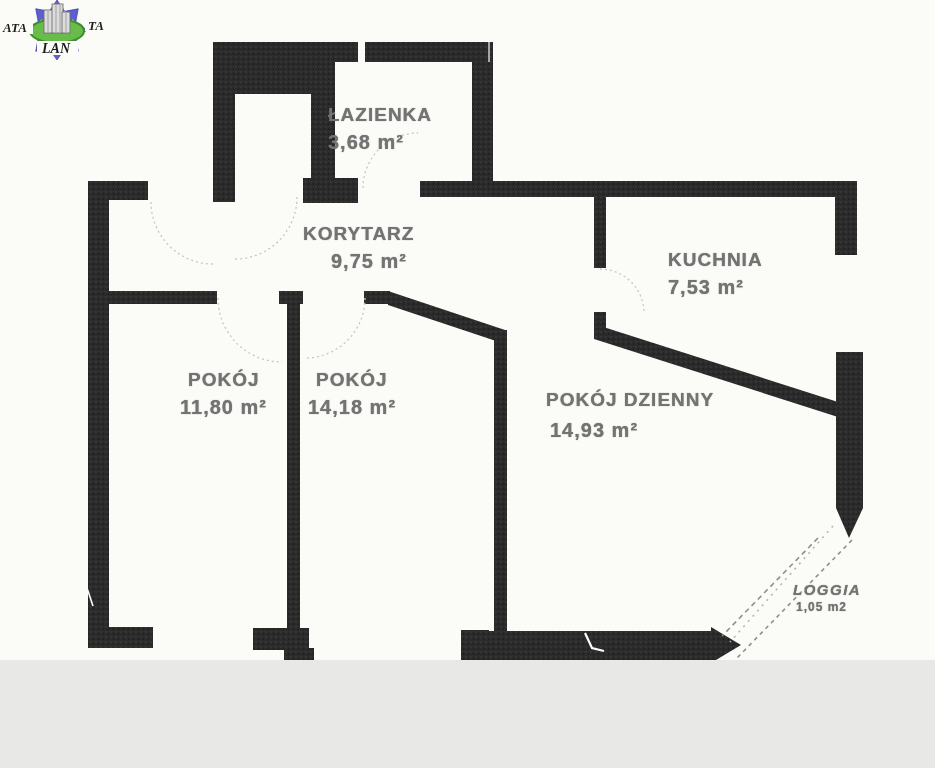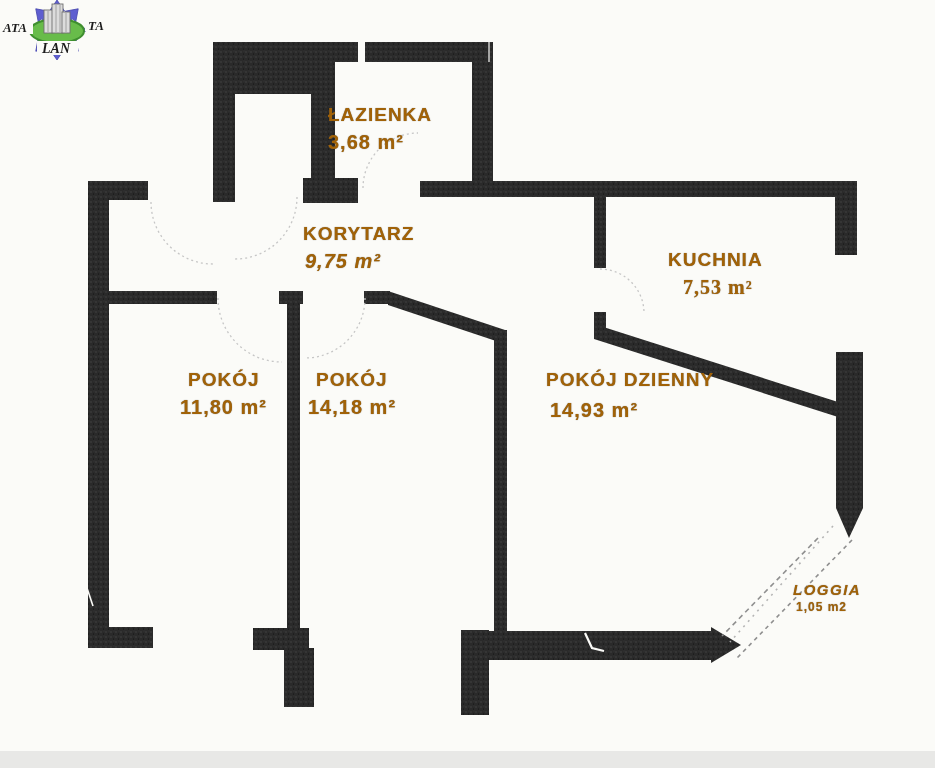--- a/index.html
+++ b/index.html
@@ -1,42 +1,42 @@
 <!DOCTYPE html>
 <html><head>
 <meta charset="utf-8">
 <style>
   html,body{margin:0;padding:0;}
   body{background:#e8e8e6;font-family:"Liberation Sans",sans-serif;}
   #stage{
-    position:relative;width:935px;height:751px;background:#fbfbf8;
+    position:relative;width:935px;height:660px;background:#fbfbf8;
     overflow:hidden;
   }
   #plan-svg{position:absolute;left:0;top:0;}
   .room-label{
-    position:absolute;color:#a16207;
+    position:absolute;color:#737373;
     font-family:"Liberation Sans",sans-serif;
     font-weight:700;letter-spacing:1px;
     text-shadow:0 0 1px rgba(70,70,70,.75);
     line-height:1.05;white-space:nowrap;
   }
   .room-name{font-size:19px;}
   .room-area{font-size:20px;margin-top:7px;font-weight:600;}
   .label-lazienka{left:328px;top:105px;}
   .label-wc{left:248px;top:191px;}
   .label-wc .room-area{margin-left:-2px;}
   .label-korytarz{left:303px;top:224px;}
-  .label-korytarz .room-area{margin-left:2px;font-style:italic;}
-  .label-kuchnia{left:668px;top:250px;text-align:center;}
-  .label-kuchnia .room-area{margin-left:5px;font-family:Liberation Serif, serif;}
+  .label-korytarz .room-area{margin-left:28px;}
+  .label-kuchnia{left:668px;top:250px;}
+  .label-kuchnia .room-area{}
   .label-pokoj1{left:188px;top:370px;}
   .label-pokoj1 .room-area{margin-left:-8px;}
   .label-pokoj2{left:316px;top:370px;}
   .label-pokoj2 .room-area{margin-left:-8px;text-align:right;}
-  .label-dzienny{left:546px;top:370px;}
+  .label-dzienny{left:546px;top:390px;}
   .label-dzienny .room-area{margin-left:4px;margin-top:10px;}
   .label-loggia{left:793px;top:582px;}
   .label-loggia .room-name{font-size:15px;letter-spacing:1.5px;font-style:italic;}
   .label-loggia .room-area{font-size:12px;margin-top:3px;margin-left:3px;}
 </style>
 </head>
 <body>
 
 <div id="stage">
 

